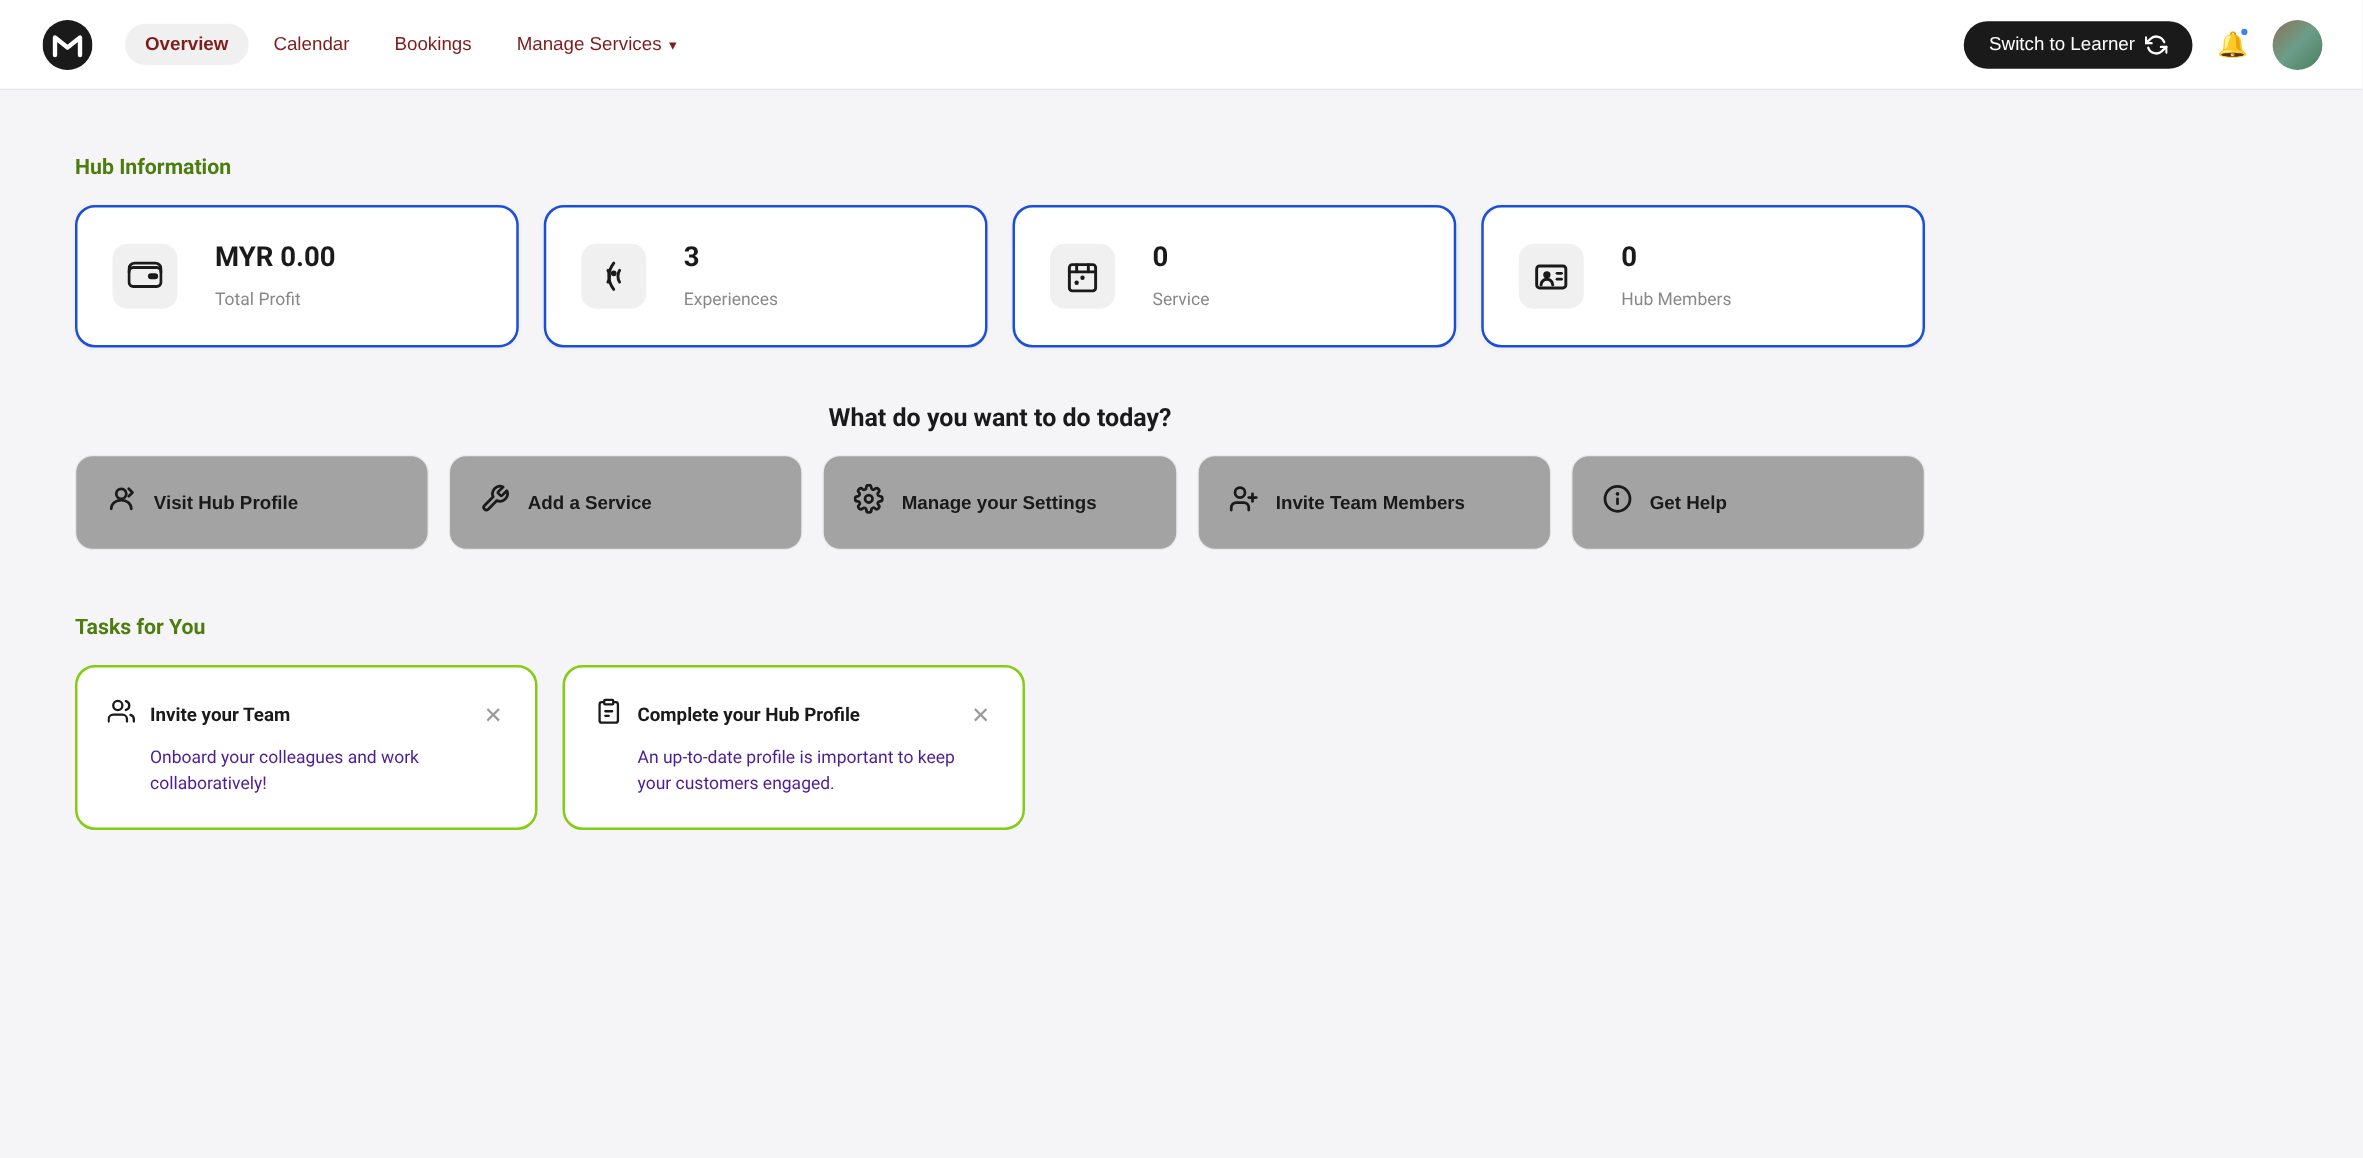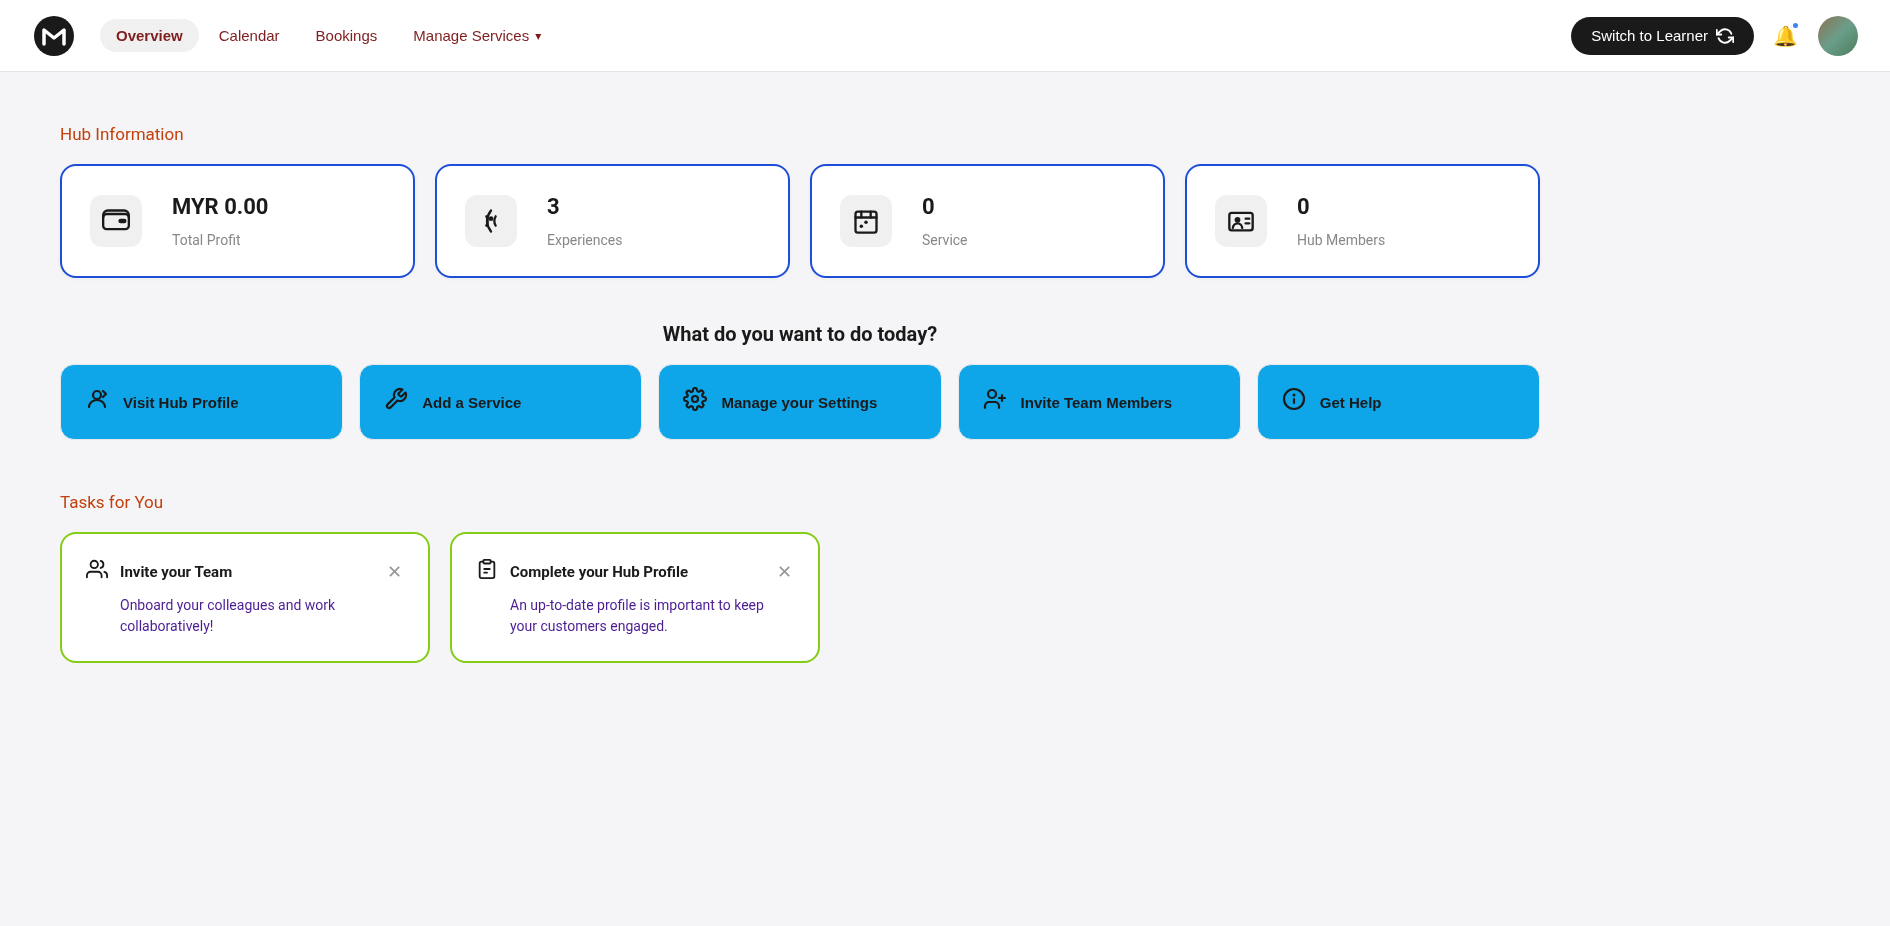--- a/index.html
+++ b/index.html
@@ -126,22 +126,22 @@
       font-size: 52px;
       font-weight: 800;
       color: #1a1a1a;
       margin-bottom: 40px;
       line-height: 1.1;
     }
 
     
     .section-label {
       font-size: 17px;
-      font-weight: 400;
-      color: #c2410c;
+      font-weight: 700;
+      color: #4d7c0f;
       margin-bottom: 20px;
     }
     .stats-grid {
       display: grid;
       grid-template-columns: repeat(4, 1fr);
       gap: 20px;
       margin-bottom: 44px;
     }
     .stat-card {
       background: #fff;
@@ -184,21 +184,21 @@
       margin-bottom: 18px;
       text-align: center;
     }
     .actions-grid {
       display: grid;
       grid-template-columns: repeat(5, 1fr);
       gap: 16px;
       margin-bottom: 52px;
     }
     .action-card {
-      background: #0ea5e9;
+      background: #a3a3a3;
       border-radius: 14px;
       padding: 22px 24px;
       display: flex;
       align-items: center;
       gap: 14px;
       border: 1px solid #e8e8e8;
       cursor: pointer;
       font-size: 15px;
       font-weight: 600;
       color: #1a1a1a;

